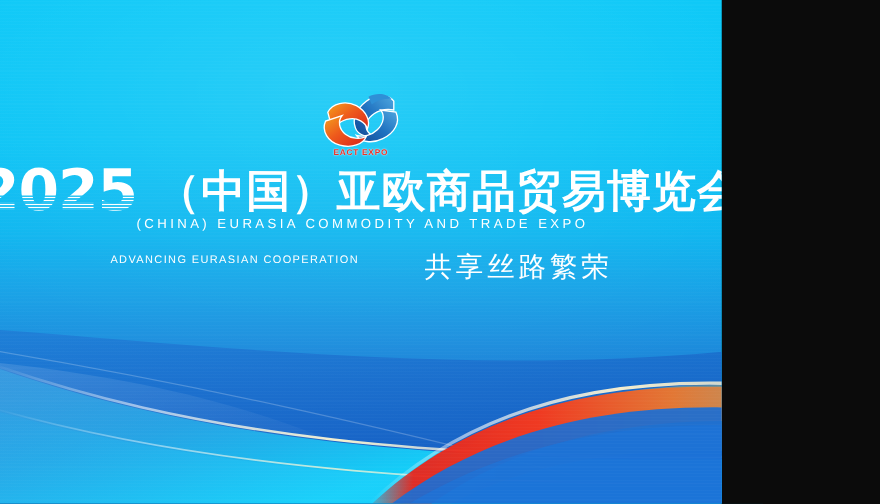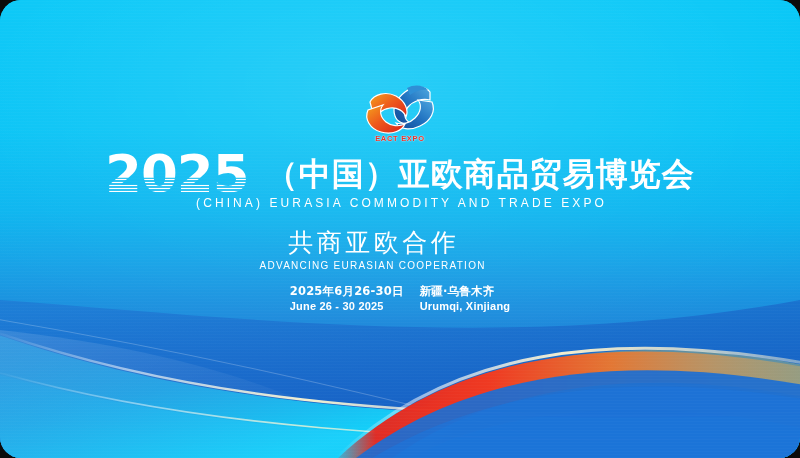--- a/index.html
+++ b/index.html
@@ -1,23 +1,22 @@
 <!DOCTYPE html>
 <html><head>
 <meta charset="utf-8">
 <style>
   html,body{margin:0;padding:0;background:#0b0b0b;}
   body{font-family:"Liberation Sans","DejaVu Sans",sans-serif;}
 
   .banner{
     position:relative;
-    width:800px;height:458px;
+    width:656px;height:458px;
     overflow:hidden;
     background:#00c3f5;
-    border-radius:21px;
   }
 
   
   .bg-base{
     position:absolute;inset:0;
     background:linear-gradient(180deg,
         #00c6f7 0%,
         #00c2f5 28%,
         #06b4ef 46%,
         #13a0e6 58%,
@@ -82,21 +81,21 @@
       linear-gradient(#fff,#fff);
     background-size:100% 100%,100% 100%;
     background-position:0 0,0 0;
     -webkit-background-clip:text;
     background-clip:text;
     font-family:"DejaVu Sans","Liberation Sans",sans-serif;
     transform:scaleX(1.02);
     transform-origin:left bottom;
   }
   .cn-title{
-    font-size:32px;line-height:44px;
+    font-size:40px;line-height:44px;
     font-weight:bold;
     color:#ffffff;
     letter-spacing:1px;
     font-family:"DejaVu Sans","Liberation Sans",sans-serif;
     margin-left:20px;
   }
 
   .en-title{
     position:absolute;left:0;right:0;top:196px;
     text-align:center;
@@ -267,30 +266,22 @@
 
     <div class="title-row">
       <span class="year" style="position: relative; display: inline-block; color: transparent;"><span style="visibility: hidden;">2025</span><span style="position: absolute; left: 0px; top: 0px; white-space: pre; clip-path: inset(0px 0px 42%); background: text rgb(255, 255, 255); color: transparent; -webkit-text-fill-color: transparent;">2025</span><span style="position: absolute; left: 0px; top: 0px; white-space: pre; clip-path: inset(58% 0px 0px); background: repeating-linear-gradient(0deg, rgb(255, 255, 255) 0px, rgb(255, 255, 255) 1px, rgba(255, 255, 255, 0.1) 1px, rgba(255, 255, 255, 0.1) 3px) text; color: transparent; -webkit-text-fill-color: transparent;">2025</span></span>
       <span class="cn-title">（中国）亚欧商品贸易博览会</span>
     </div>
 
     <div class="en-title">(CHINA) EURASIA COMMODITY AND TRADE EXPO</div>
 
     <div class="slogans">
       <div class="slogan">
-        <div class="slogan-cn">共商亚欧合作</div>
         <div class="slogan-en">ADVANCING EURASIAN COOPERATION</div>
       </div>
       <div class="slogan">
+        <div class="slogan-cn">共享丝路繁荣</div>
       </div>
     </div>
 
-    <div class="meta">
-      <div class="meta-grid">
-        <div class="meta-cn">2025年6月26-30日</div>
-        <div class="meta-cn">新疆·乌鲁木齐</div>
-        <div class="meta-en">June 26 - 30  2025</div>
-        <div class="meta-en">Urumqi, Xinjiang</div>
-      </div>
-    </div>
 
   </div>
 </div>
 
 </body></html>

